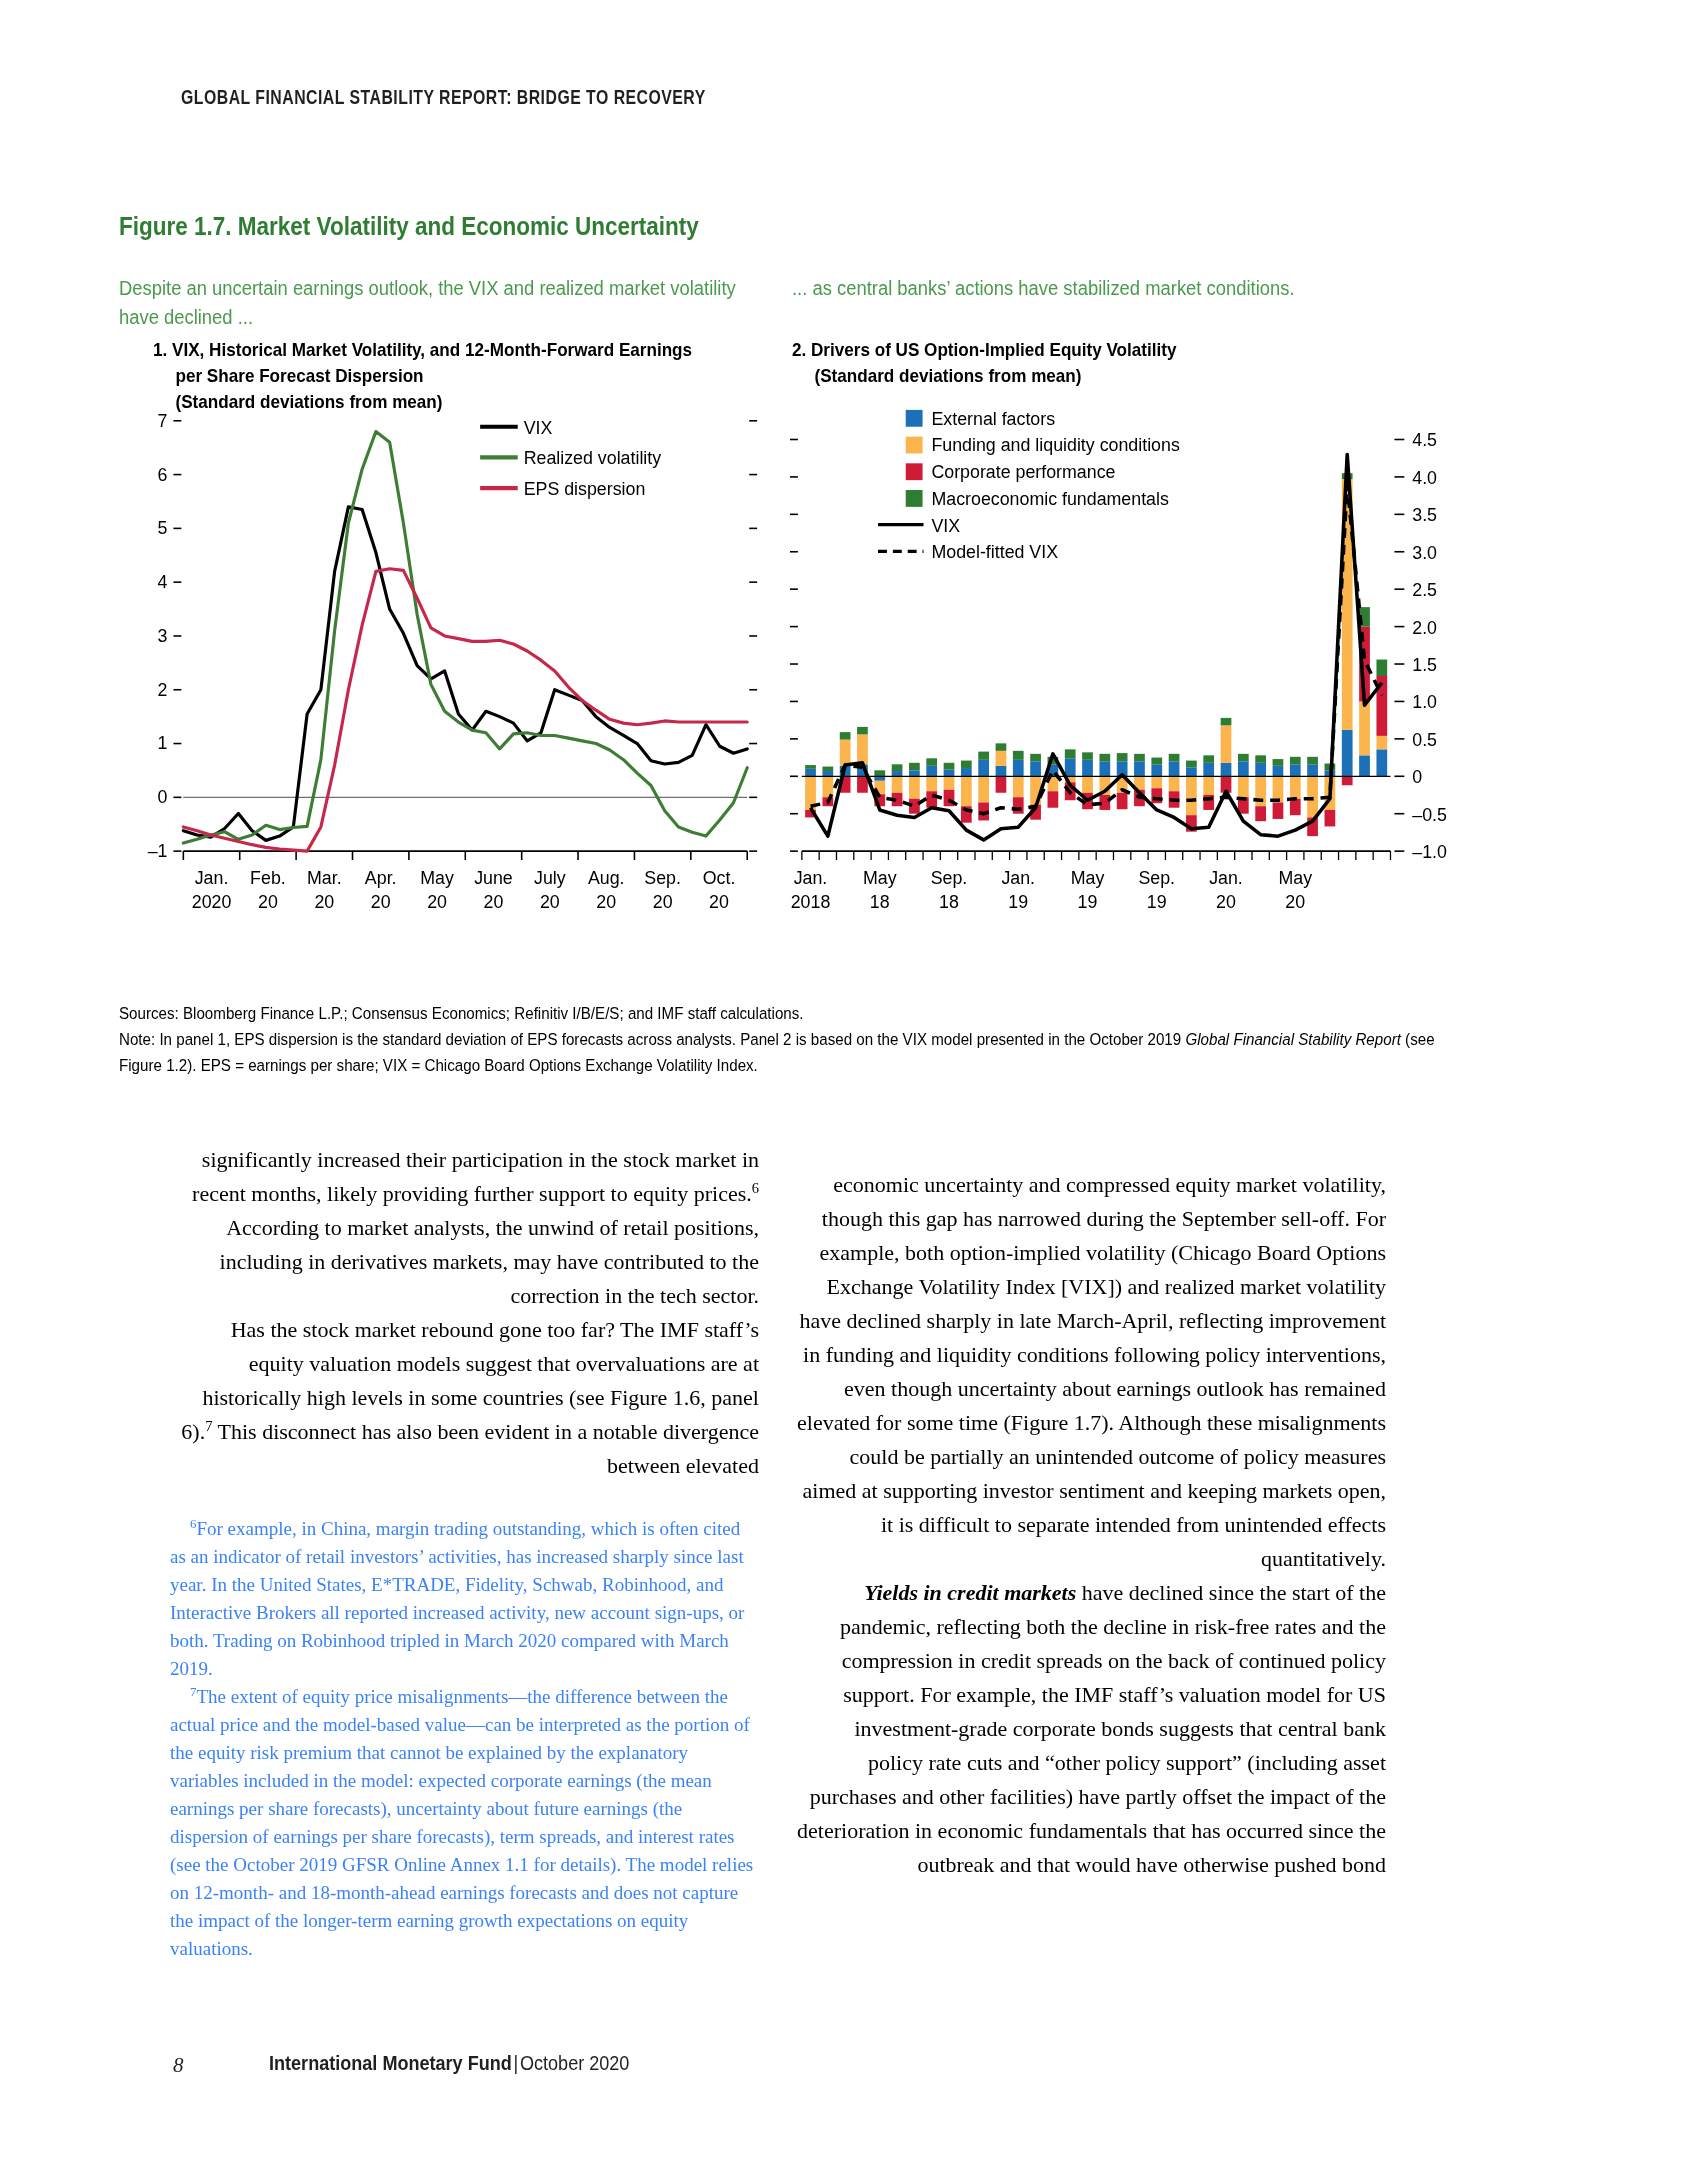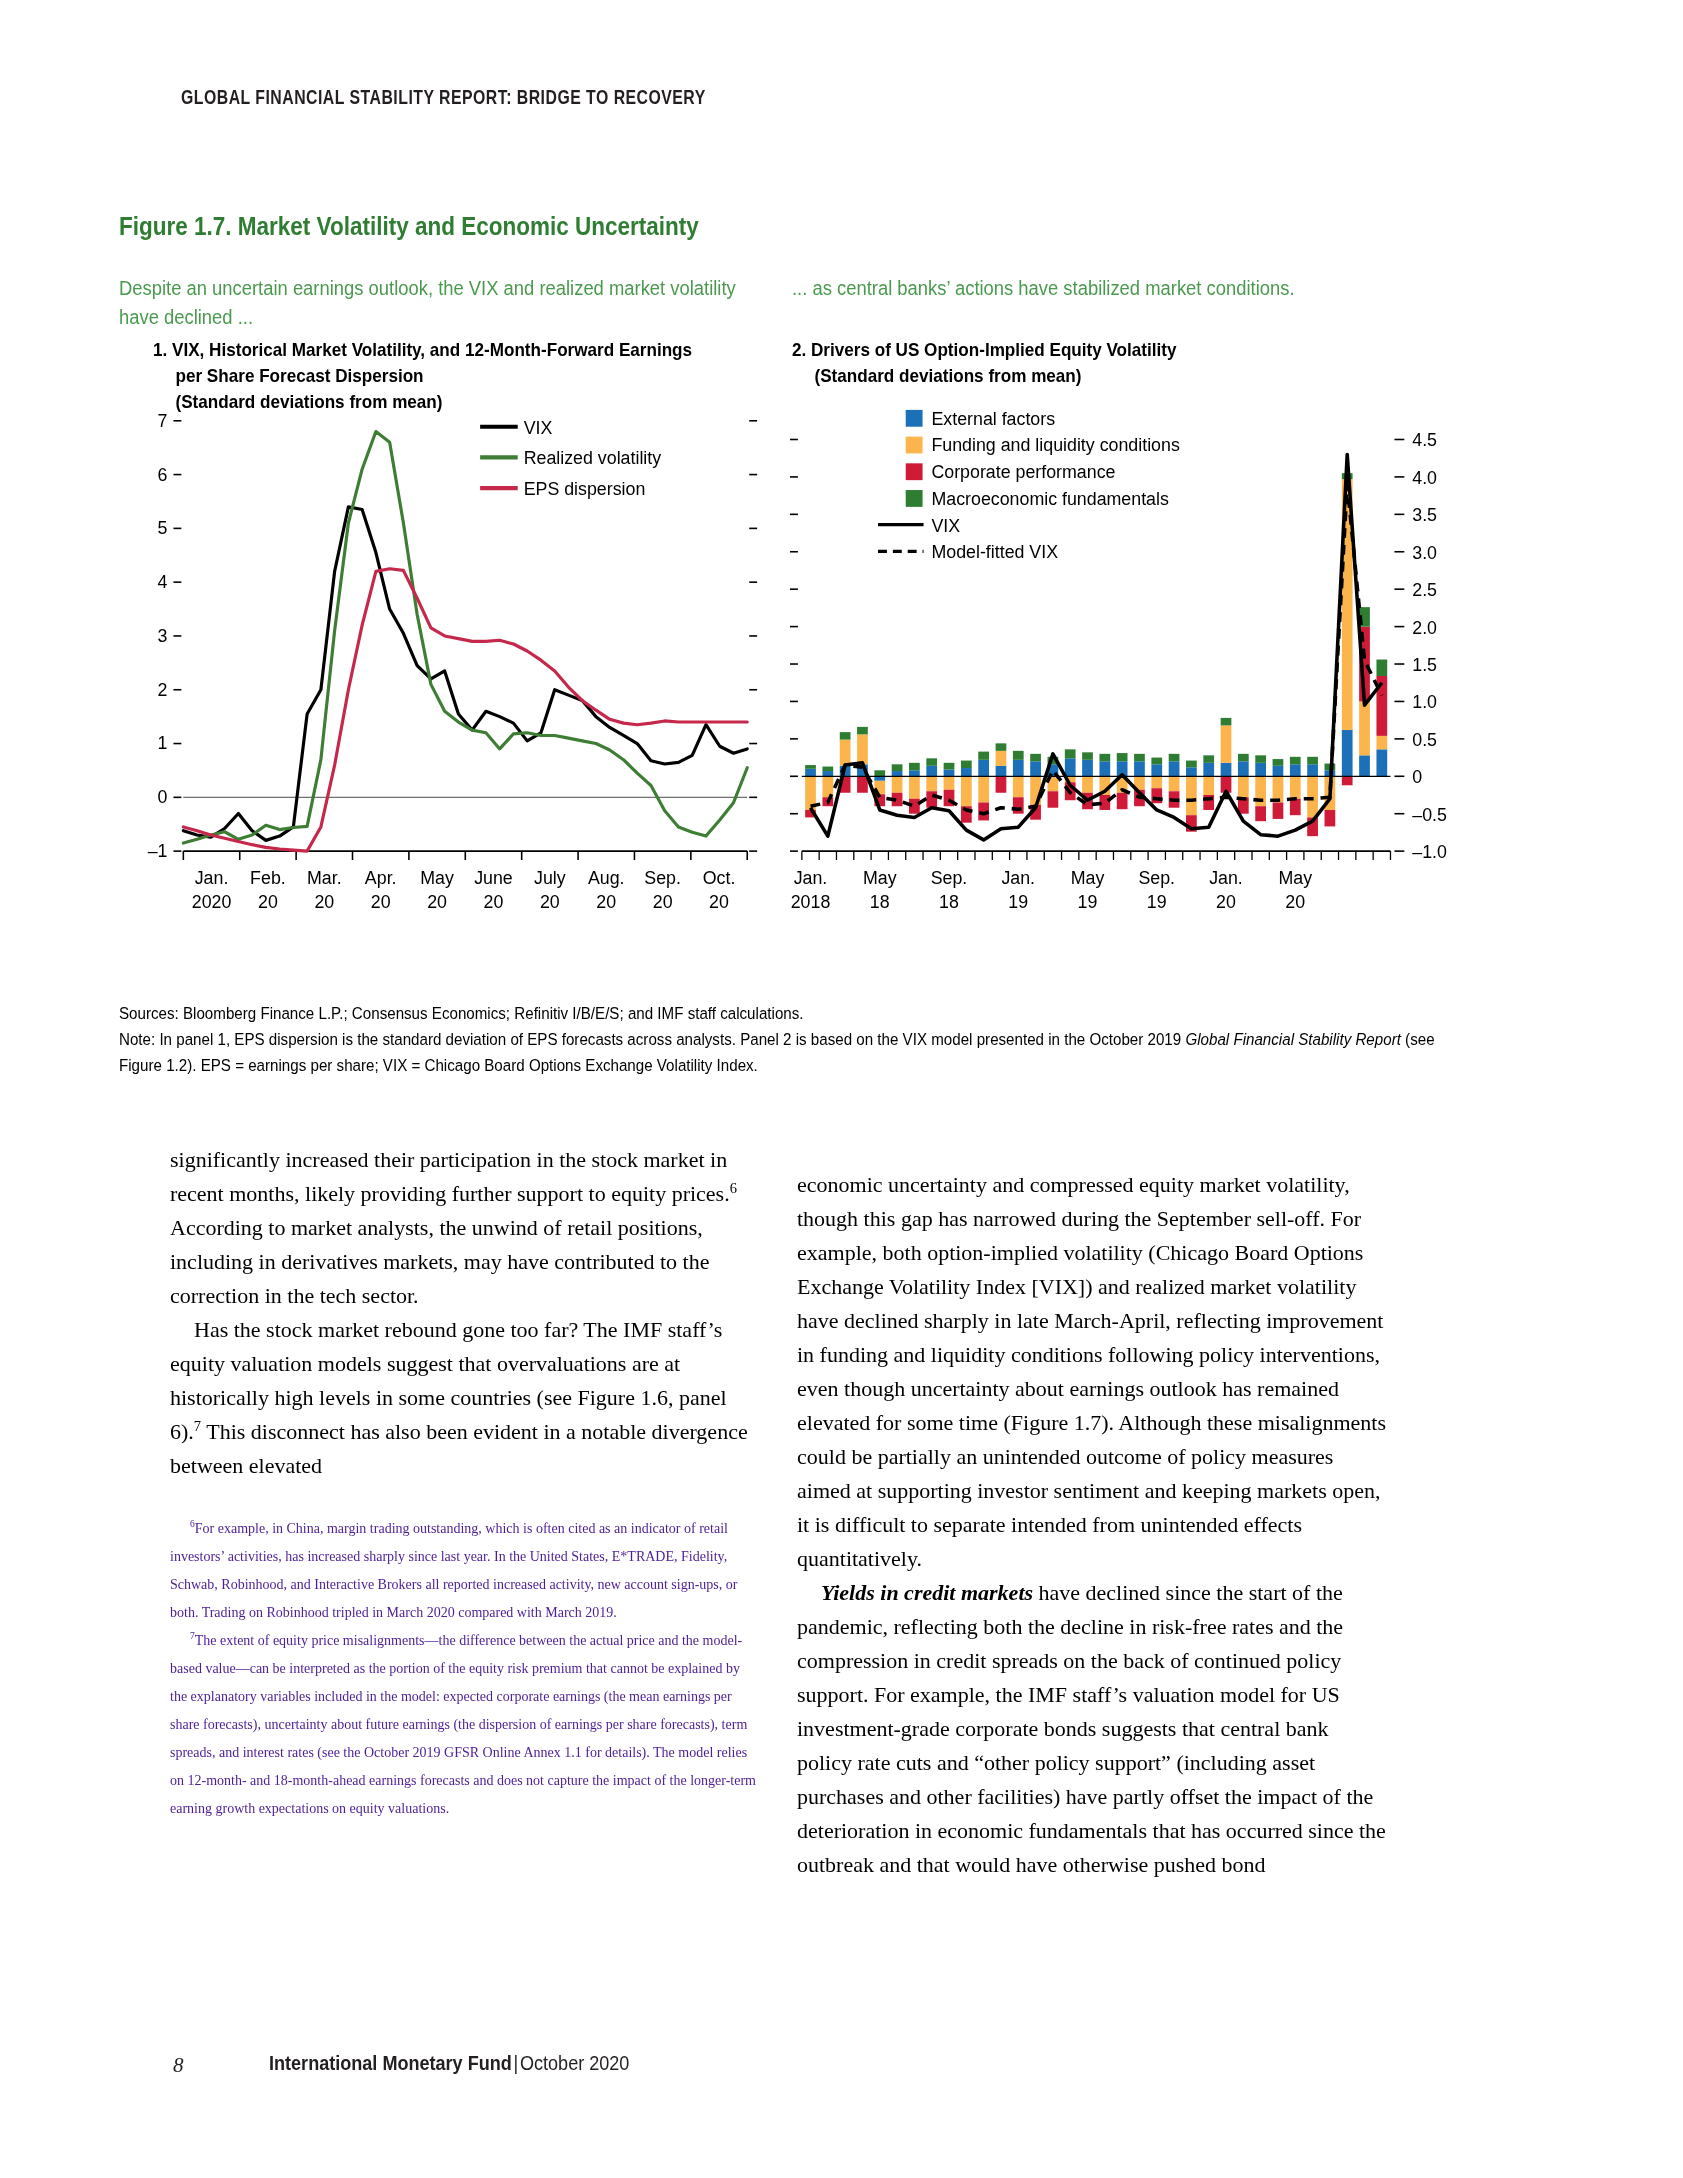--- a/index.html
+++ b/index.html
@@ -70,32 +70,32 @@
     font-size:16.3px; color:#000; line-height:26px;
     transform:scaleX(0.93); transform-origin:left top;
   }
   .srcnote i { font-style:italic; }
 
   
   .col {
     position:absolute;
     font-family:"Liberation Serif", serif;
     font-size:22px; line-height:34px; color:#000;
-    text-align:left;
+    text-align:right;
   }
   .col p { margin:0; }
   .col p.ind { text-indent:24px; }
   .col-left  { left:170px; top:1143px; width:589px; }
   .col-right { left:797px; top:1168px; width:589px; }
   .col sup { font-size:0.66em; vertical-align:super; line-height:0; }
   .col i { font-style:italic;font-weight:bold; }
   .footnotes {
     position:absolute; left:170px; top:1515px; width:589px;
     font-family:"Liberation Serif", serif;
-    font-size:14px; line-height:28px; color:#4c1d95;
+    font-size:19px; line-height:28px; color:#3b82f6;
   }
   .footnotes p { margin:0; text-indent:20px; }
   .footnotes sup { font-size:0.68em; vertical-align:super; line-height:0; }
 
   
   .pgnum {
     position:absolute; left:173px; top:2053px;
     font-family:"Liberation Serif", serif; font-style:italic;
     font-size:21px; color:#231f20;
   }

